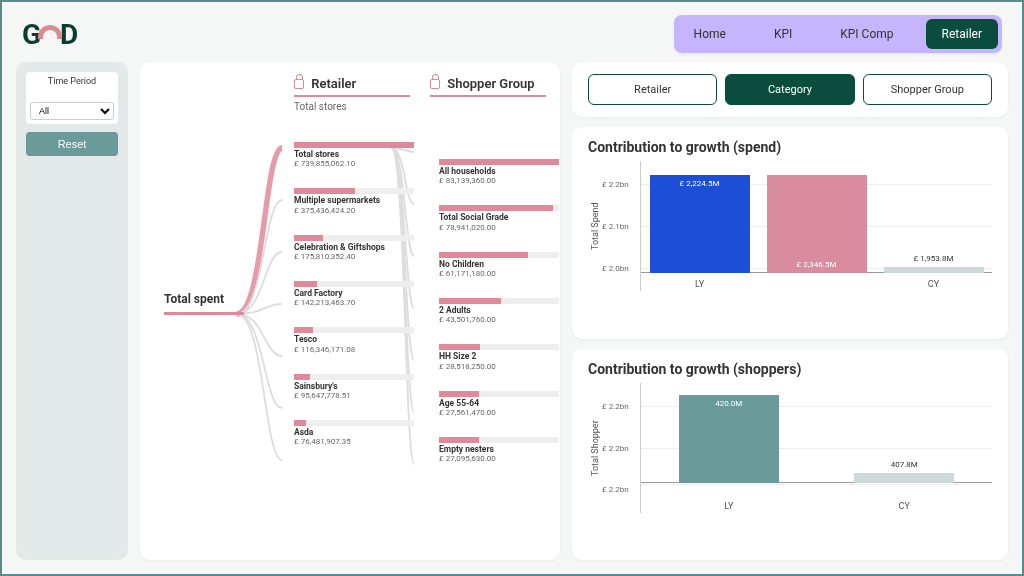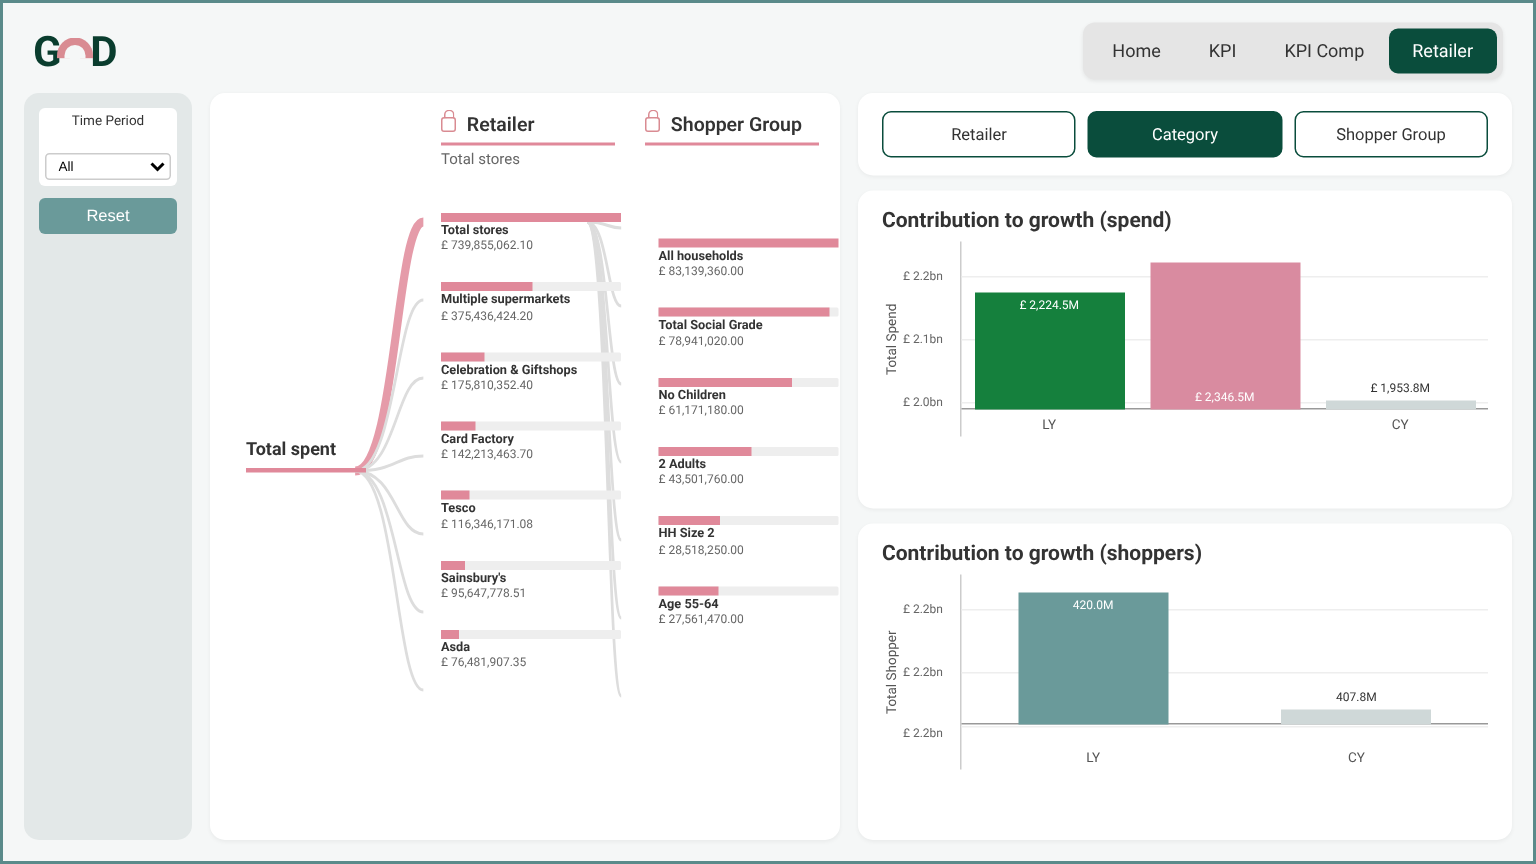--- a/index.html
+++ b/index.html
@@ -33,22 +33,22 @@
   height: 14px;
   border: 5px solid #d98b92;
   border-bottom: none;
   border-radius: 14px 14px 0 0;
   margin: 0 -2px;
   position: relative;
   top: -2px;
 }
 .nav {
   display: flex;
-  gap: 0;
-  background: #e5e5e5;
+  gap: 16px;
+  background: #c4b5fd;
   border-radius: 8px;
   box-shadow: 0 1px 3px rgba(0,0,0,0.08);
   padding: 4px;
 }
 .nav-item {
   padding: 8px 16px;
   font-size: 12px;
   color: #333;
   border-radius: 6px;
   cursor: pointer;
@@ -491,20 +491,27 @@
             </div>
             <div class="node-label">HH Size 2</div>
             <div class="node-value">£ 28,518,250.00</div>
           </div>
           <div class="sankey-node">
             <div class="node-bar">
               <div class="node-fill" style="width:33%"></div>
             </div>
             <div class="node-label">Age 55-64</div>
             <div class="node-value">£ 27,561,470.00</div>
+          </div>
+          <div class="sankey-node">
+            <div class="node-bar">
+              <div class="node-fill" style="width:33%"></div>
+            </div>
+            <div class="node-label">Empty nesters</div>
+            <div class="node-value">£ 27,095,630.00</div>
           </div>
         </div>
     </div>
   </div>
 
   <div class="right-col">
     <div class="breakdown-panel">
       <div class="pill-group">
         <div class="pill">Retailer</div>
         <div class="pill active">Category</div>
@@ -521,21 +528,21 @@
           <div class="ytick" style="top:50%;left:0">£ 2.1bn</div>
           <div class="ytick" style="top:82%;left:0">£ 2.0bn</div>
         </div>
         <div class="plot">
           <div class="gridline" style="top:18%"></div>
           <div class="gridline" style="top:50%"></div>
           <div class="gridline" style="top:82%"></div>
           <div class="baseline"></div>
           <div class="bars">
             <div class="bar-wrap">
-              <div class="bar" style="height:78px;background:#15803d">
+              <div class="bar" style="height:98px;background:#1d4ed8">
                 <span class="bar-label">£ 2,224.5M</span>
               </div>
               <div class="xlabel">LY</div>
             </div>
             <div class="bar-wrap">
               <div class="bar" style="height:98px;background:#d98ba0">
                 <span class="bar-label" style="margin-top:auto;padding-bottom:4px">£ 2,346.5M</span>
               </div>
             </div>
             <div class="bar-wrap">

